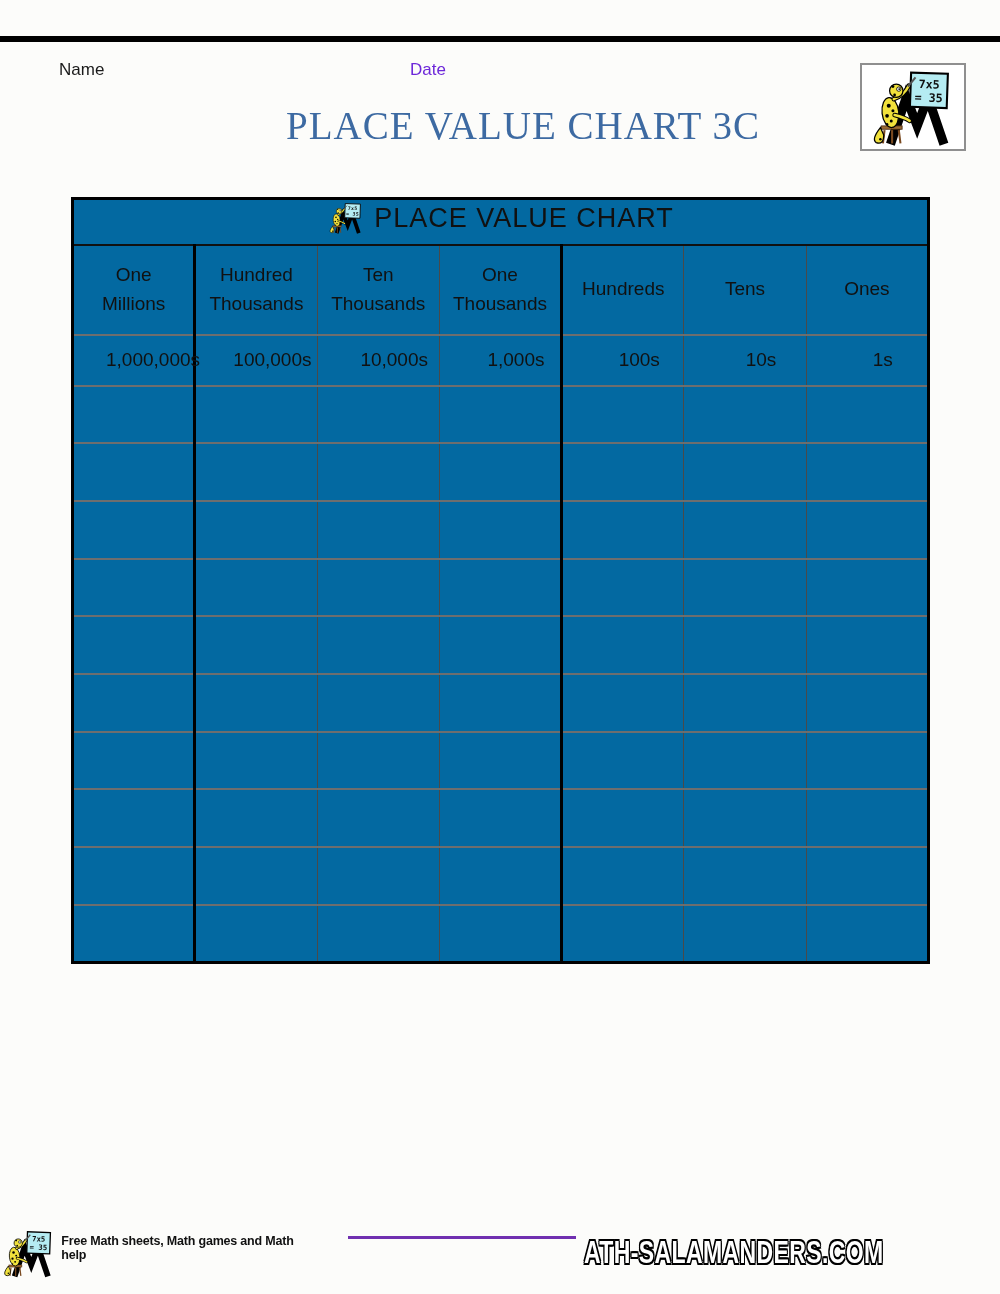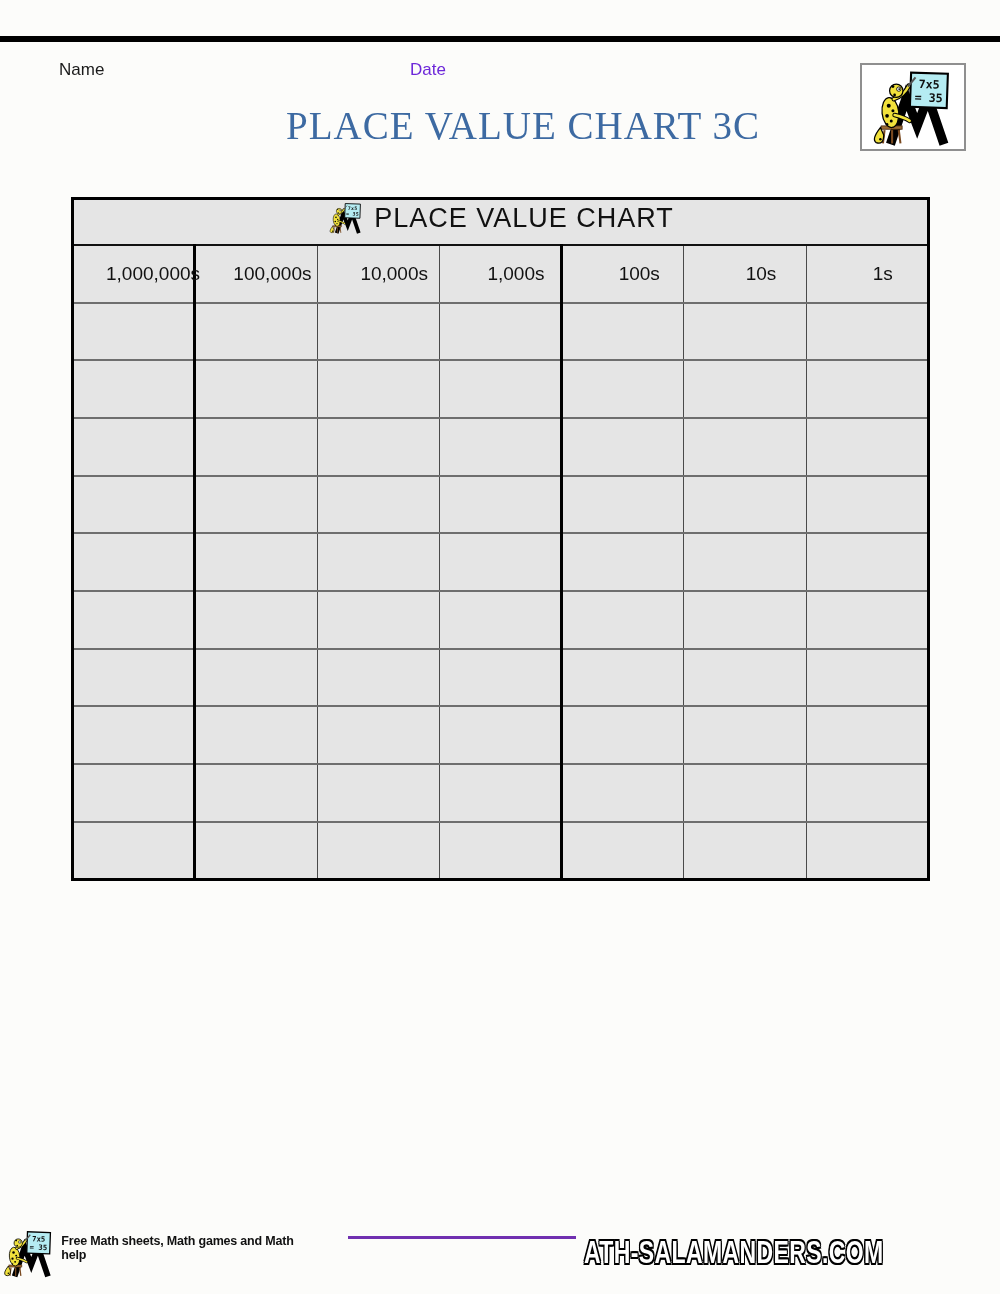--- a/index.html
+++ b/index.html
@@ -17,29 +17,29 @@
   
   .logo-box { position:absolute; left:860px; top:63px; width:106px; height:88px;
               border:2px solid #8f8f8f; background:#fff; display:flex; align-items:center; justify-content:center; }
 
   
   .page-title { position:absolute; top:103px; left:0; width:1000px; text-align:center;
                 font-family:"Liberation Serif", serif; font-size:39px; letter-spacing:1px; color:#3d6aa2;margin-left:23px; }
 
   
   table.pv { position:absolute; left:71px; top:197px; width:859px; table-layout:fixed;
-             border-collapse:collapse; border:3px solid #000; background:#e5e5e5; }
+             border-collapse:collapse; border:3px solid #000; background:#0369a1; }
   table.pv th, table.pv td { border-left:1px solid #4a4a4a; border-top:2px solid #6e6e6e;
              text-align:center; vertical-align:middle; color:#111; font-weight:normal; }
   table.pv .thick-left { border-left:3px solid #000; }
   tr.row-title th { height:46px; border-left:none; border-top:none; border-bottom:2px solid #111;
              font-size:27px; letter-spacing:1px; }
   tr.row-title .hdr-inner { display:inline-flex; align-items:center; gap:9px; }
   tr.row-colhead th { height:90px; font-size:19px; line-height:1.5; white-space:pre-line; }
-  tr.row-values td { height:58px; font-size:19px;padding-left:32px; }
+  tr.row-values td { height:51px; font-size:19px;padding-left:32px; }
   tr.row-empty td { height:57.7px; }
 
   
   .footer { position:absolute; top:1229px; left:0; width:1000px; display:flex;
             justify-content:center; align-items:flex-start; }
   .footer-text { display:flex; margin-left:2px; margin-top:5px;gap:32px; }
   .tagline { font-size:12.5px; font-weight:bold; color:#111; letter-spacing:-0.2px; margin-left:2px; }
   .purple-rule { width:233px; height:3px; background:#7030b0; margin-top:2px; margin-left:0; }
   .brand { margin-top:0; margin-left:-24px; font-size:32px; font-weight:800; letter-spacing:0.5px;
            color:#fff; transform:scaleX(0.72); transform-origin:left center; white-space:nowrap;
@@ -111,20 +111,33 @@
       <tr class="row-title">
         <th colspan="7">
           <span class="hdr-inner">
             <svg width="38" height="32">
                 <use href="#sala"></use>
               </svg>
             <span>PLACE VALUE CHART</span>
           </span>
         </th>
       </tr>
+      <tr class="row-colhead">
+        <th>One
+Millions</th>
+        <th class="thick-left">Hundred
+Thousands</th>
+        <th>Ten
+Thousands</th>
+        <th>One
+Thousands</th>
+        <th class="thick-left">Hundreds</th>
+        <th>Tens</th>
+        <th>Ones</th>
+      </tr>
       <tr class="row-values">
         <td>1,000,000s</td>
         <td class="thick-left">100,000s</td>
         <td>10,000s</td>
         <td>1,000s</td>
         <td class="thick-left">100s</td>
         <td>10s</td>
         <td>1s</td>
       </tr>
     </thead>

